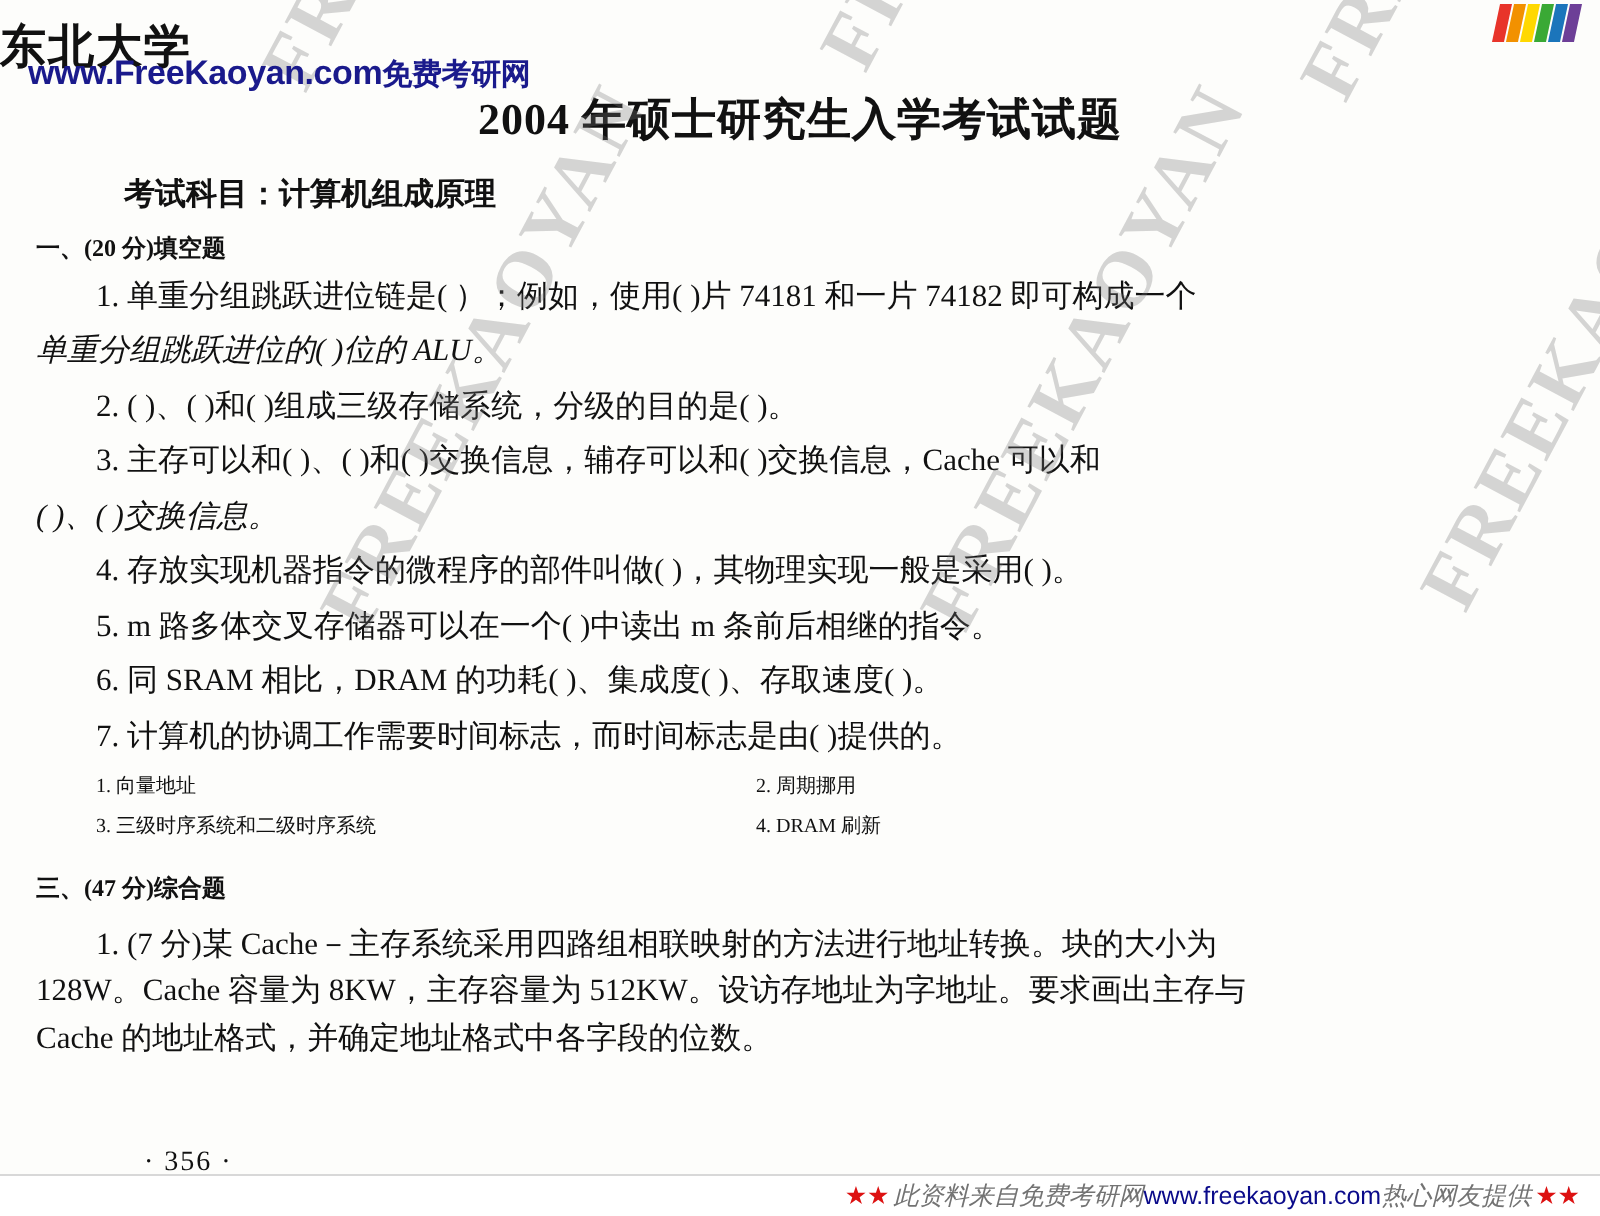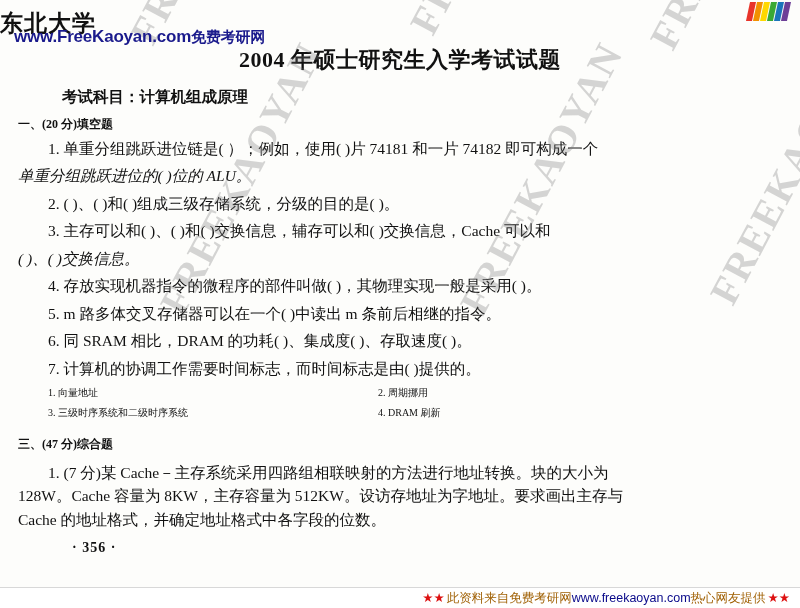--- a/index.html
+++ b/index.html
@@ -108,24 +108,23 @@
   .two-col .c2 { width: 330px; }
   .block-3 {
     margin: 8px 0 0 48px;
     font-size: 15.5px;
     line-height: 1.5;
   }
   .block-3 .l2 { margin-left: -30px; }
   .pagenum {
     position: absolute;
     left: 72px;
-    top: 540px;
+    top: 574px;
     font-size: 14px;
     letter-spacing: 1px;
-    font-weight: bold;
   }
 
   
   .wm {
     position: absolute;
     font-family: "Liberation Serif", serif;
     font-weight: bold;
     color: rgba(120,120,120,0.30);
     white-space: nowrap;
     pointer-events: none;
@@ -151,21 +150,21 @@
     border-top: 1px solid #d8d8d8;
     z-index: 50;
     font-family: "Liberation Sans", sans-serif;
     font-size: 12.5px;
     display: flex;
     align-items: center;
     justify-content: flex-end;
     color: #000;
   }
   .footerbar .stars { color: #d11; margin: 0 2px; }
-  .footerbar .ftext { color: #a16207; }
+  .footerbar .ftext { color: #737373; font-style: italic; }
   .footerbar .furl  { color: #0a0a8a; }
   .footer-inner { padding-right: 8px; white-space: nowrap; }
 </style>
 </head>
 <body>
 
 <div id="page">
 
   <div class="topbar">
     <div class="site-brand">

